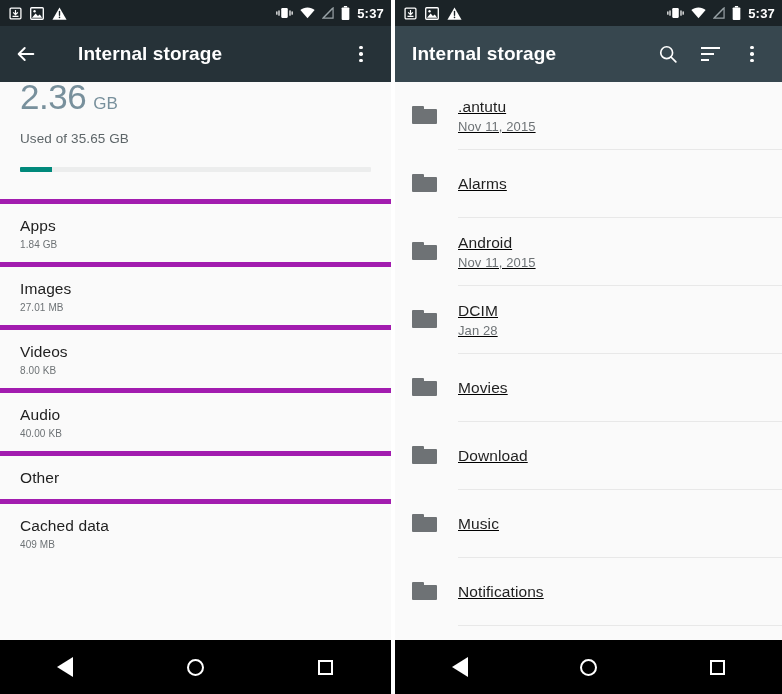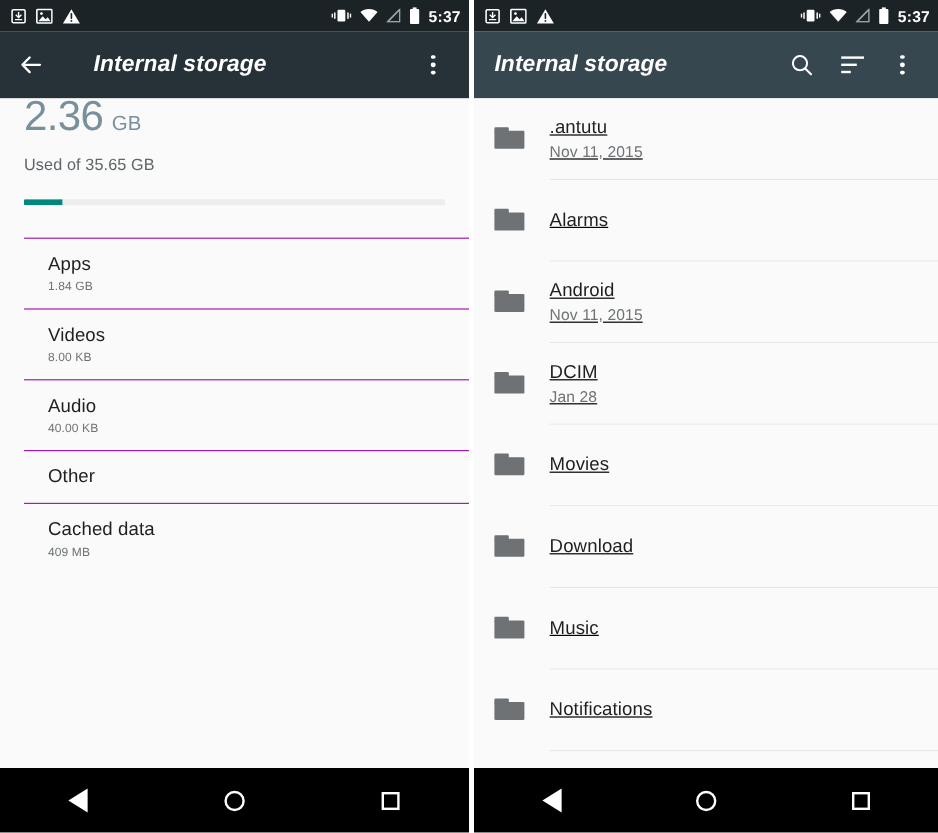--- a/index.html
+++ b/index.html
@@ -23,21 +23,21 @@
     padding: 0 7px 0 9px; color: #ffffff; gap: 28px;
   }
   .sb-left { display: flex; align-items: center; gap: 8px; }
   .sb-right { margin-left: auto; display: flex; align-items: center; gap: 7px; }
   .sb-time { font-size: 13px; font-weight: bold; letter-spacing: .2px; color:#fff; }
   .sb-icon { display: block; }
 
   
   .toolbar {
     height: 56px; display: flex; align-items: center;
-    color: #ffffff; padding: 0 9px; font-style: italic;
+    color: #ffffff; padding: 0 9px;
   }
   .toolbar.dark  { background: #263238; }
   .toolbar.slate { background: #37474f; }
   .tb-title {
     font-size: 19px; color: #ffffff; font-weight: bold;
     letter-spacing: .1px; white-space: nowrap;
   }
   .toolbar.dark .tb-title { margin-left: 29px; }
   .toolbar.slate .tb-title { margin-left: 8px; }
   .tb-spacer { flex: 1 1 auto; }
@@ -73,24 +73,23 @@
   .sum-sub { font-size: 13.5px; color: #5d6568; margin-top: 7px; letter-spacing: .1px; }
   .bar-track {
     margin-top: 21px; height: 5px; background: #eceded;
     border-radius: 1px; overflow: hidden;
   }
   .bar-fill { height: 100%; background: #00897b; }
 
   
   .srow {
     padding: 13px 20px 12px 20px;
-    border-top: 1px solid #a21caf;
+    border-top: 5px solid #a21caf;
     background: #fafafa;
     cursor: pointer;
-    margin-left: 20px;
   }
   .srow-title { font-size: 15.5px; color: #1f1f1f; letter-spacing: .1px; }
   .srow-value { font-size: 10px; color: #6d7275; margin-top: 4px; letter-spacing: .1px; }
   .srow.pressed { background: #e4e4e4; padding: 17px 20px; border-top-color: #dedede; }
   .srow.pressed .srow-title { font-size: 15.5px; }
 
   
   .frow {
     display: flex; align-items: center;
     height: 68px; padding-left: 17px;
@@ -209,20 +208,24 @@
       </div>
 
       <div style="height:22px"></div>
 
       <div id="storageRows">
           <div class="srow">
             <div class="srow-title">Apps</div>
             <div class="srow-value">1.84 GB</div>
           </div>
           <div class="srow">
+            <div class="srow-title">Images</div>
+            <div class="srow-value">27.01 MB</div>
+          </div>
+          <div class="srow">
             <div class="srow-title">Videos</div>
             <div class="srow-value">8.00 KB</div>
           </div>
           <div class="srow">
             <div class="srow-title">Audio</div>
             <div class="srow-value">40.00 KB</div>
           </div>
           <div class="srow">
             <div class="srow-title">Other</div>
           </div>

